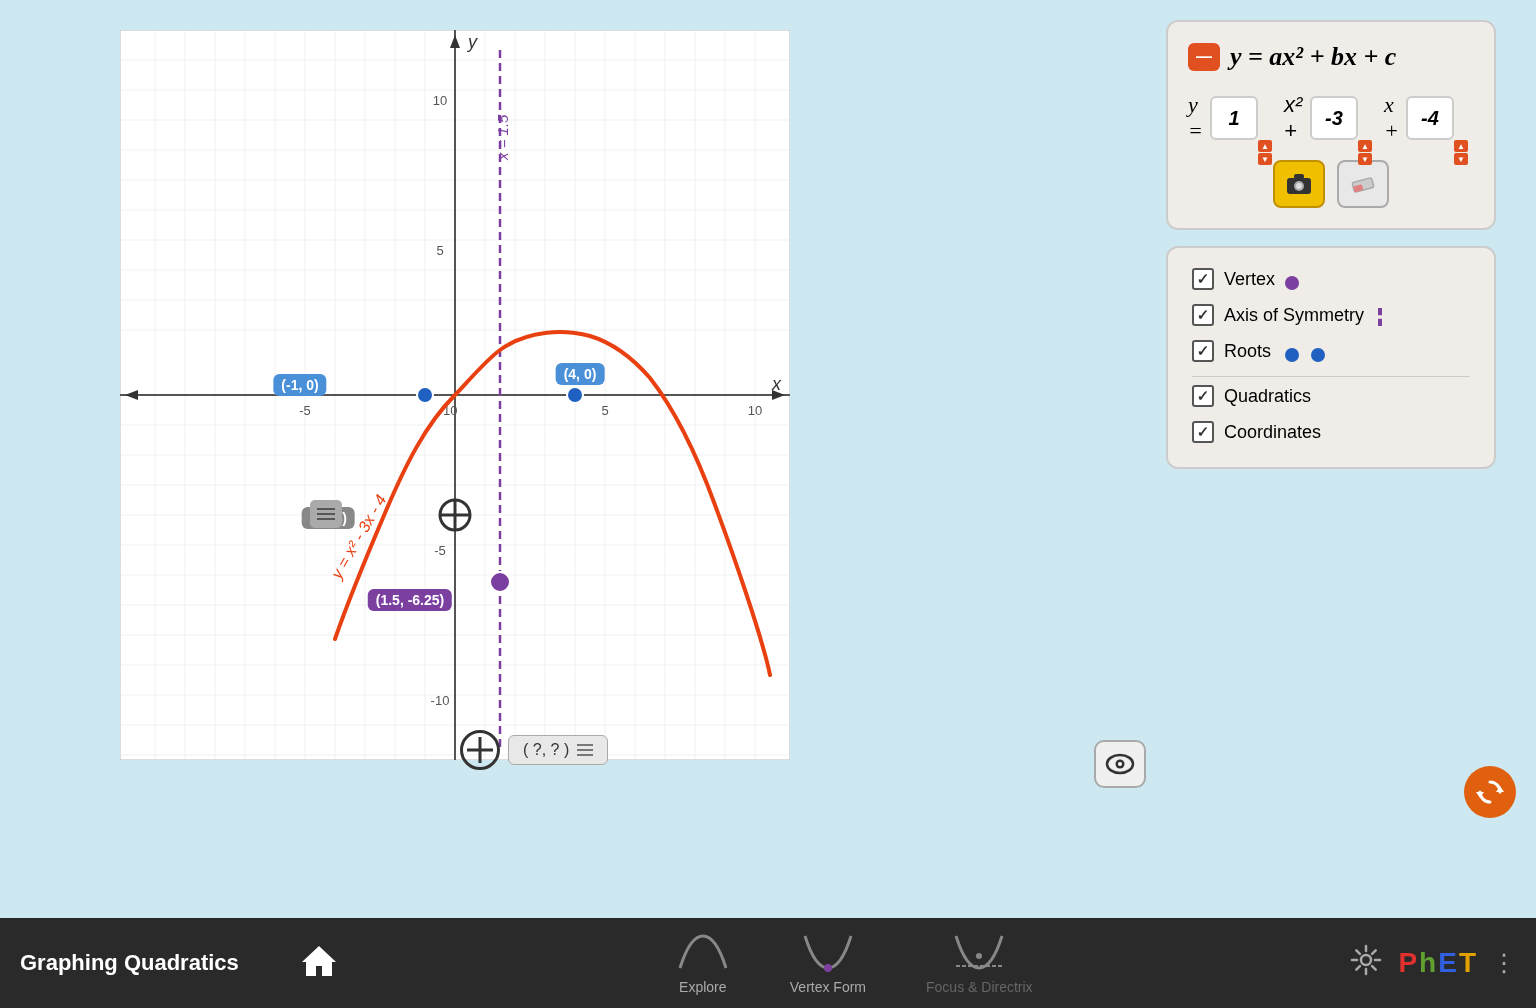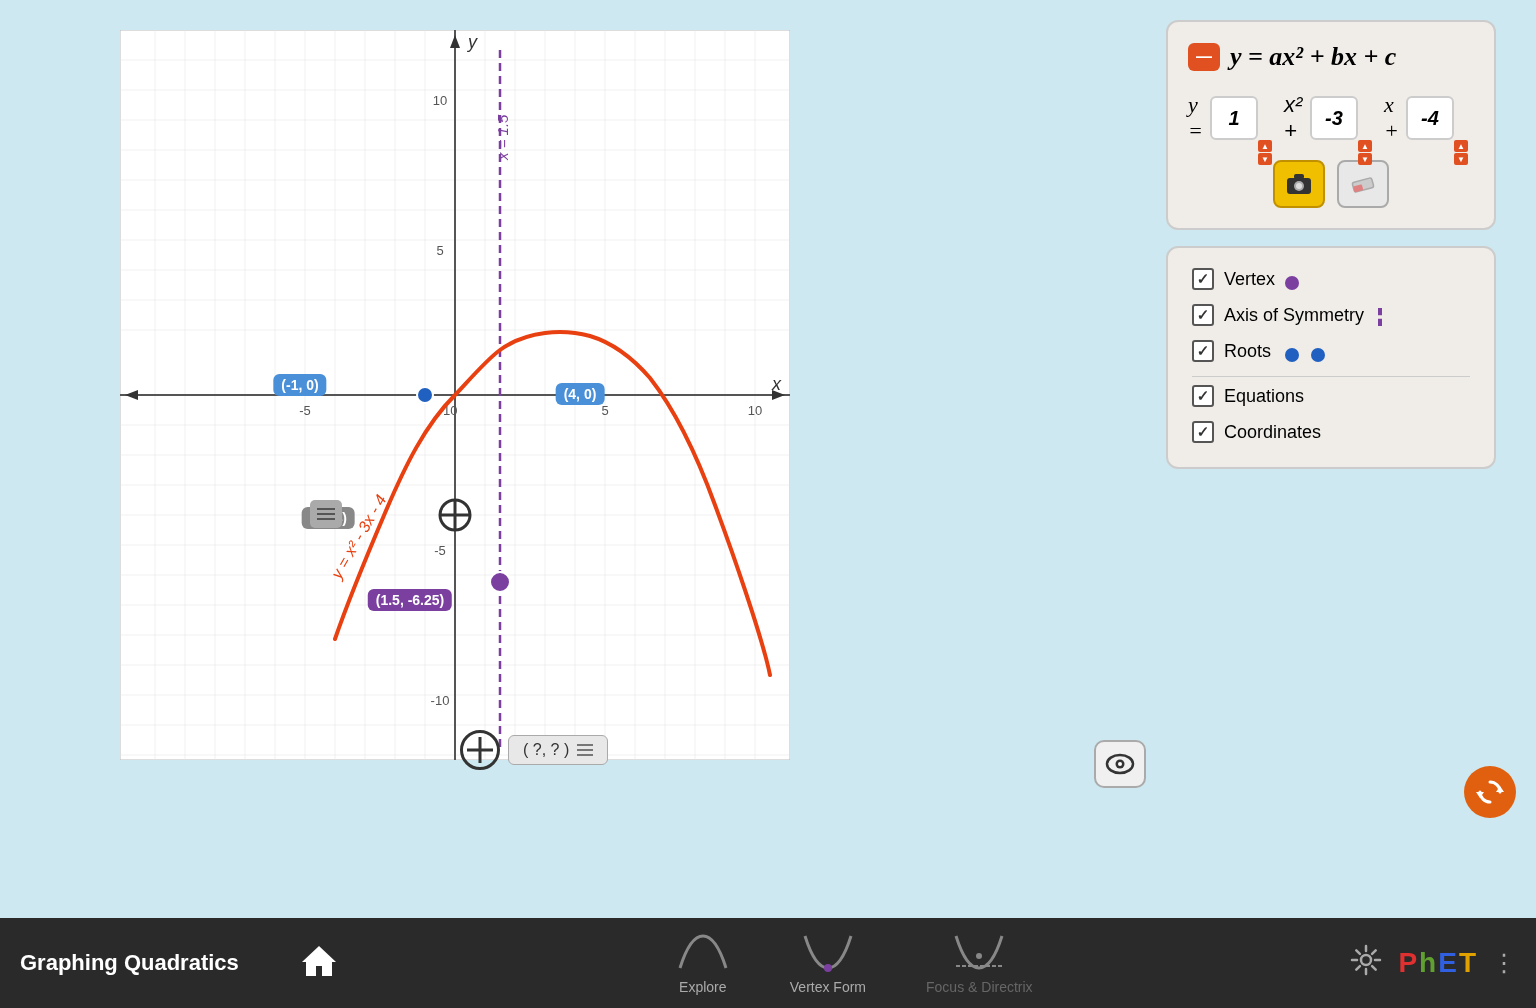--- a/index.html
+++ b/index.html
@@ -467,21 +467,21 @@
       <circle cx="380" cy="552" r="10" fill="#7b3fa0" stroke="white" stroke-width="2"></circle>
 
       <circle cx="335" cy="485" r="15" fill="none" stroke="#333" stroke-width="3"></circle>
       <line x1="319" y1="485" x2="351" y2="485" stroke="#333" stroke-width="3"></line>
       <line x1="335" y1="469" x2="335" y2="501" stroke="#333" stroke-width="3"></line>
 
     </svg>
 
     <div class="point-label" style="left: 220px; top: 365px; transform: translate(-50%, -50%);">(-1, 0)</div>
 
-    <div class="point-label" style="left: 500px; top: 374px; transform: translate(-50%, -50%);">(4, 0)</div>
+    <div class="point-label" style="left: 500px; top: 354px; transform: translate(-50%, -50%);">(4, 0)</div>
 
     <div class="point-label vertex-label" style="left: 330px; top: 580px; transform: translate(-50%, -50%);">(1.5, -6.25)</div>
 
     <div class="point-label y-intercept-label" style="left: 275px; top: 498px; transform: translate(-100%, -50%);">(0, -4)</div>
 
     <div style="position:absolute; left:230px; top:480px; background:#aaa; border-radius:5px; padding:5px 7px; cursor:pointer;">
       <span style="display:block;width:18px;height:2px;background:#555;margin:3px 0;"></span>
       <span style="display:block;width:18px;height:2px;background:#555;margin:3px 0;"></span>
       <span style="display:block;width:18px;height:2px;background:#555;margin:3px 0;"></span>
     </div>
@@ -586,21 +586,21 @@
         <div class="check-icon check-checked"></div>
         <span>Roots</span>
         <span class="dot-blue" style="margin-left:4px;"></span>
         <span class="dot-blue" style="margin-left:2px;"></span>
       </div>
 
       <div style="border-top:1px solid #ccc; margin: 8px 0;"></div>
 
       <div class="check-item">
         <div class="check-icon check-checked"></div>
-        <span>Equations</span>
+        <span>Quadratics</span>
       </div>
 
       <div class="check-item">
         <div class="check-icon check-checked"></div>
         <span>Coordinates</span>
       </div>
     </div>
   </div>
 
   <div class="eye-btn" style="right:390px; bottom:130px;">

